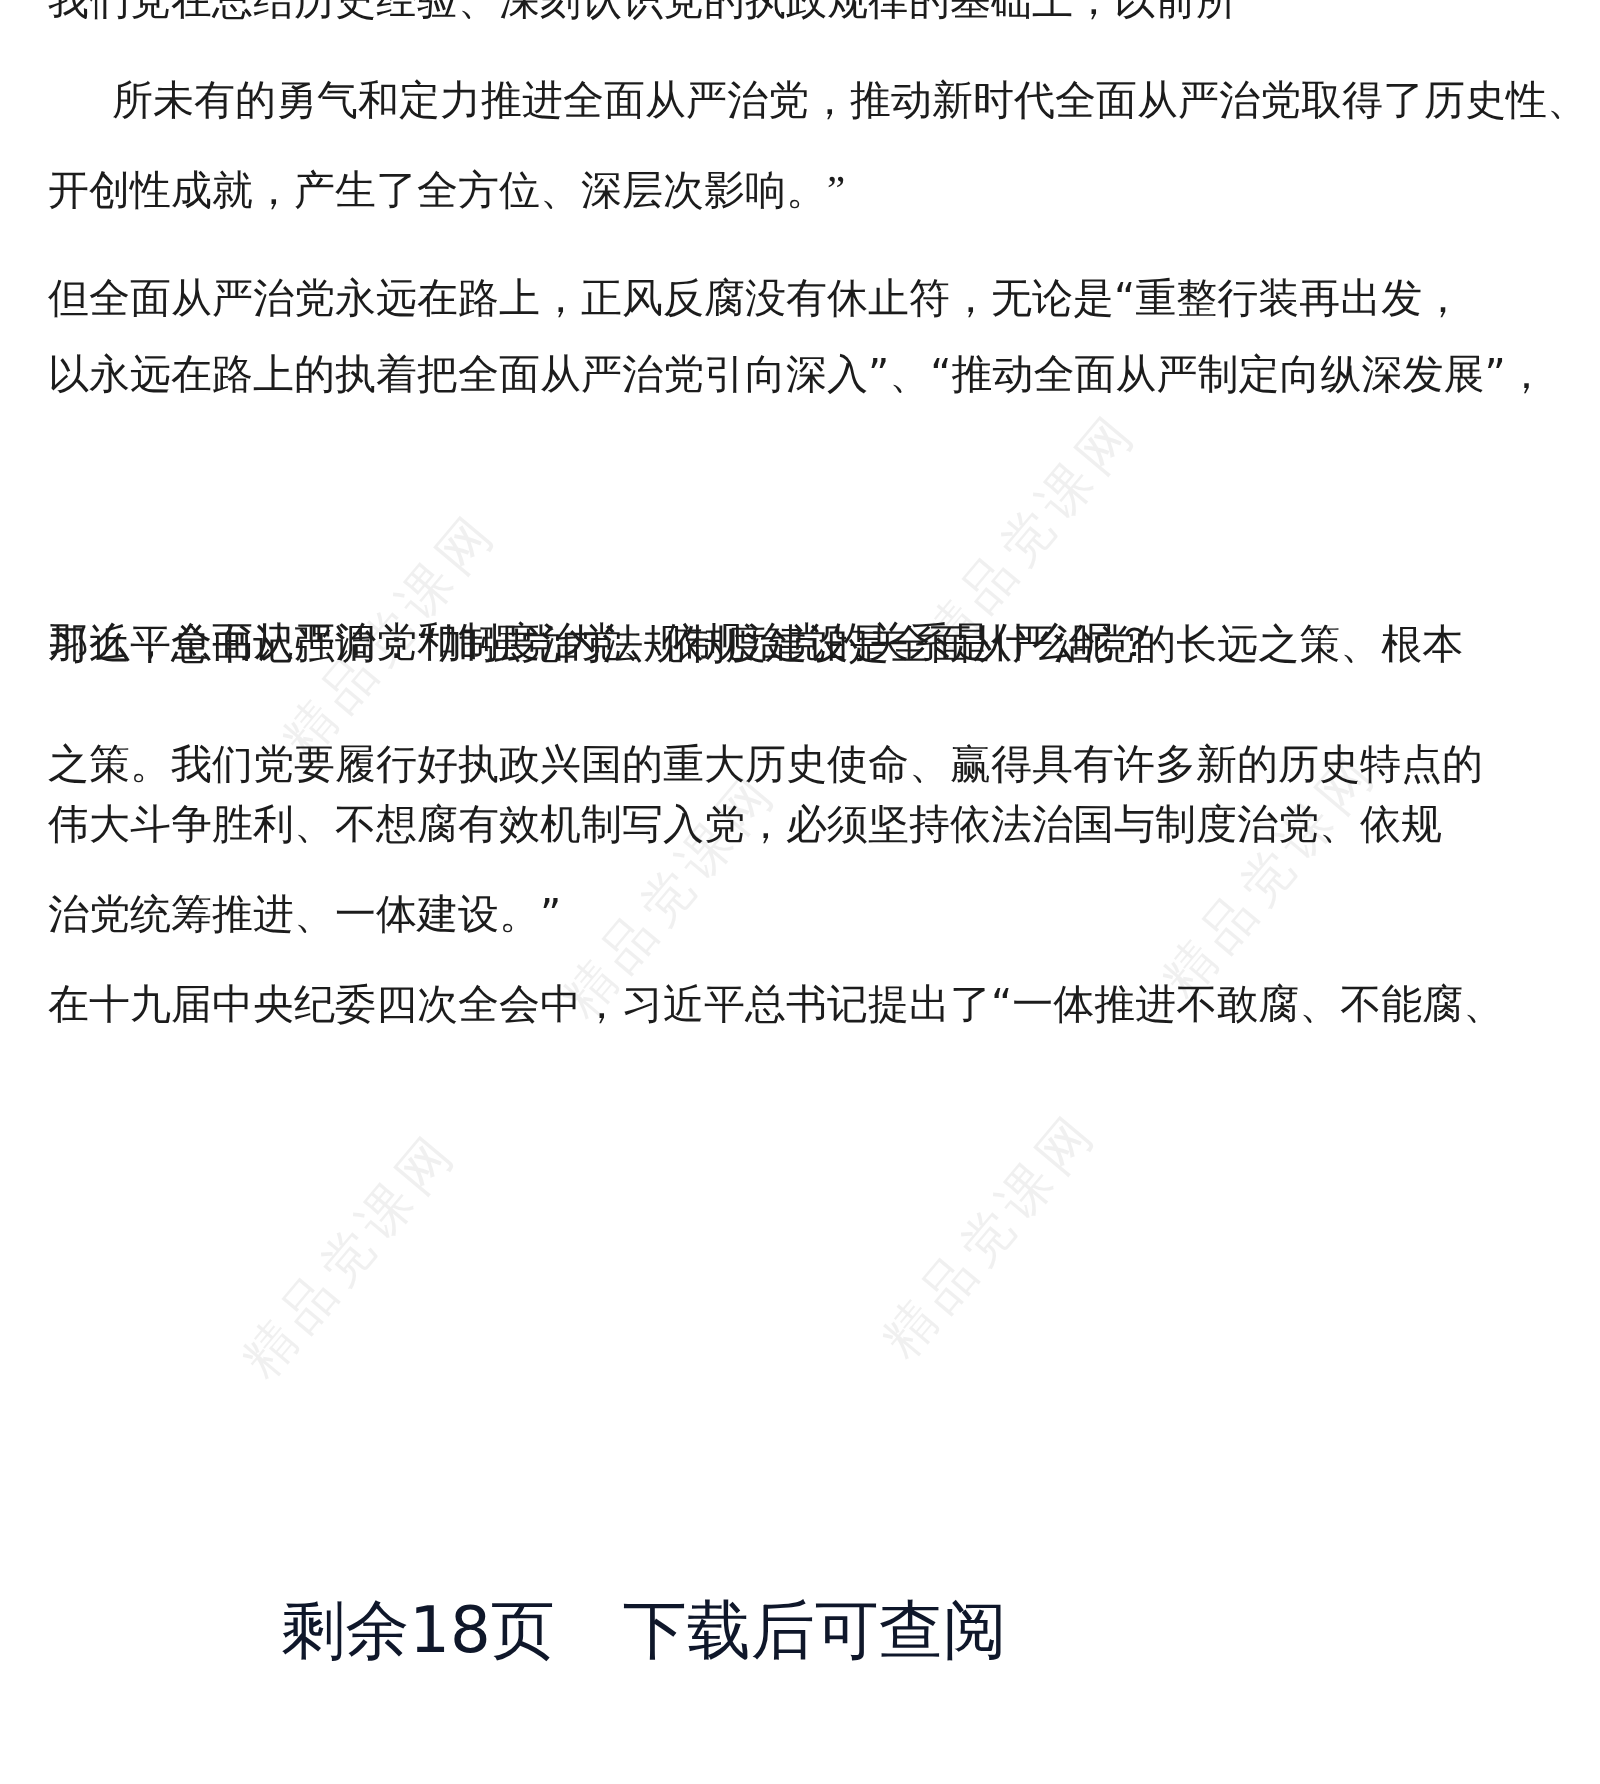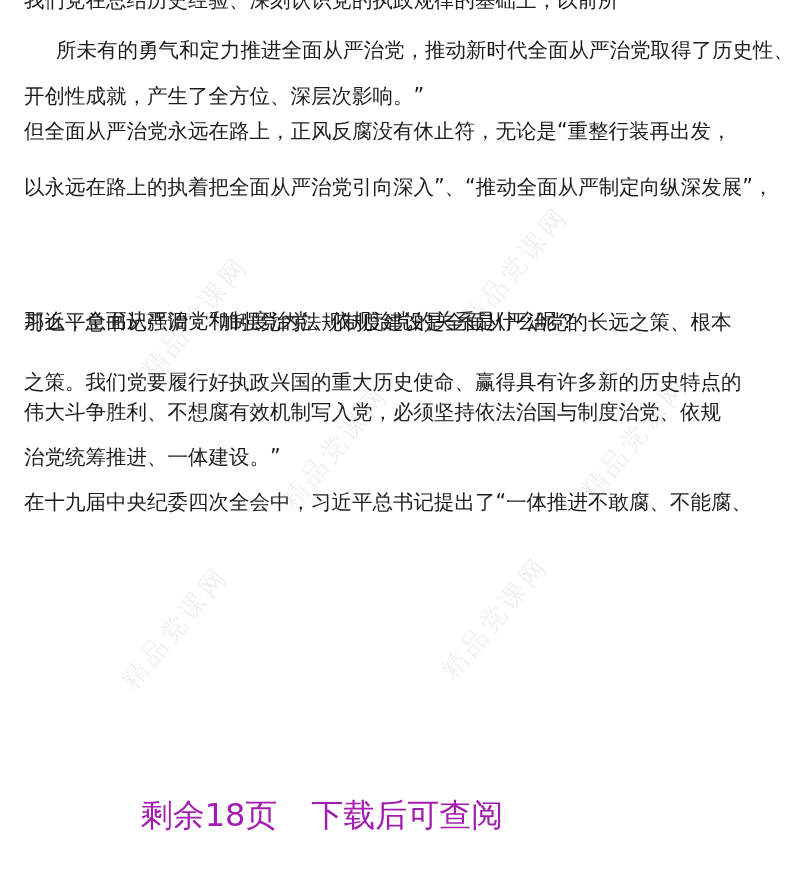--- a/index.html
+++ b/index.html
@@ -49,21 +49,21 @@
       white-space: nowrap;
       letter-spacing: 4px;
     }
     .footer {
       position: absolute;
       left: 0;
       top: 790px;
       width: 644px;
       text-align: center;
       font-size: 32px;
-      color: #a21caf;
+      color: #0f172a;
       line-height: 50px;
     }
     .footer .part {
       display: inline-block;
     }
     .footer .gap {
       display: inline-block;
       width: 34px;
     }
   </style>
@@ -76,22 +76,22 @@
     <span class="wm" style="left:120px; top:300px;">精品党课网</span>
     <span class="wm" style="left:440px; top:250px;">精品党课网</span>
     <span class="wm" style="left:260px; top:430px;">精品党课网</span>
     <span class="wm" style="left:100px; top:610px;">精品党课网</span>
     <span class="wm" style="left:420px; top:600px;">精品党课网</span>
     <span class="wm" style="left:560px; top:420px;">精品党课网</span>
   </div>
 
   <div class="line" style="top:-12px;">我们党在总结历史经验、深刻认识党的执政规律的基础上，以前所</div>
   <div class="line" style="top:38px;margin-left:32px;">所未有的勇气和定力推进全面从严治党，推动新时代全面从严治党取得了历史性、</div>
-  <div class="line" style="top:84px;">开创性成就，产生了全方位、深层次影响。”</div>
-  <div class="line" style="top:119px;">但全面从严治党永远在路上，正风反腐没有休止符，无论是“重整行装再出发，</div>
+  <div class="line" style="top:84px;font-family:Liberation Serif, serif;">开创性成就，产生了全方位、深层次影响。”</div>
+  <div class="line" style="top:137px;">但全面从严治党永远在路上，正风反腐没有休止符，无论是“重整行装再出发，</div>
   <div class="line" style="top:175px;">以永远在路上的执着把全面从严治党引向深入”、“推动全面从严制定向纵深发展”，</div>
   <div class="line" style="top:265px;margin-top:44px;">那么，全面从严治党和制度治党、依规治党的关系是什么呢？</div>
   <div class="line" style="top:310px;">习近平总书记强调：“加强党内法规制度建设是全面从严治党的长远之策、根本</div>
   <div class="line" style="top:370px;">之策。我们党要履行好执政兴国的重大历史使命、赢得具有许多新的历史特点的</div>
   <div class="line" style="top:400px;">伟大斗争胜利、不想腐有效机制写入党，必须坚持依法治国与制度治党、依规</div>
   <div class="line" style="top:445px;">治党统筹推进、一体建设。”</div>
   <div class="line" style="top:490px;">在十九届中央纪委四次全会中，习近平总书记提出了“一体推进不敢腐、不能腐、</div>
 
   <div class="footer">
     <span class="part">剩余18页</span><span class="gap"></span><span class="part">下载后可查阅</span>

